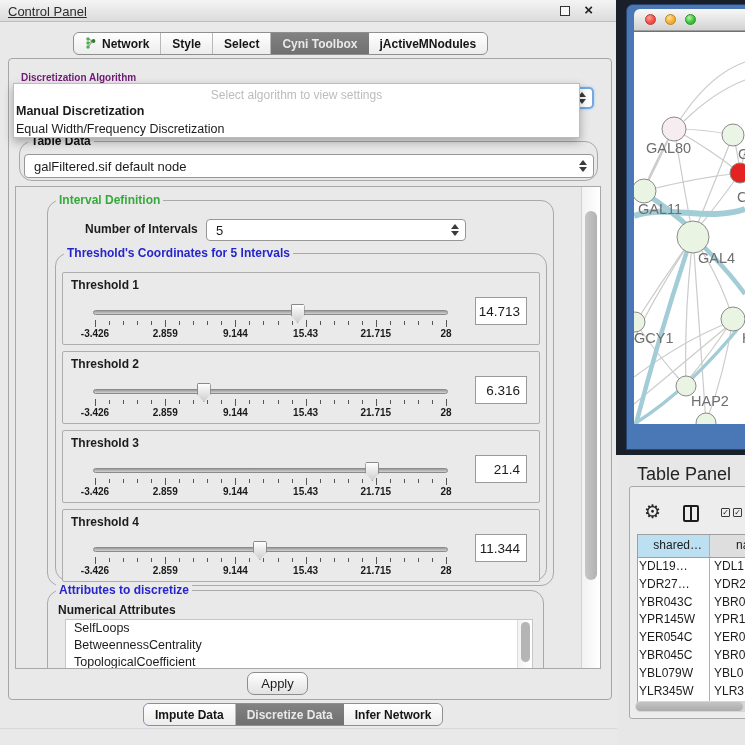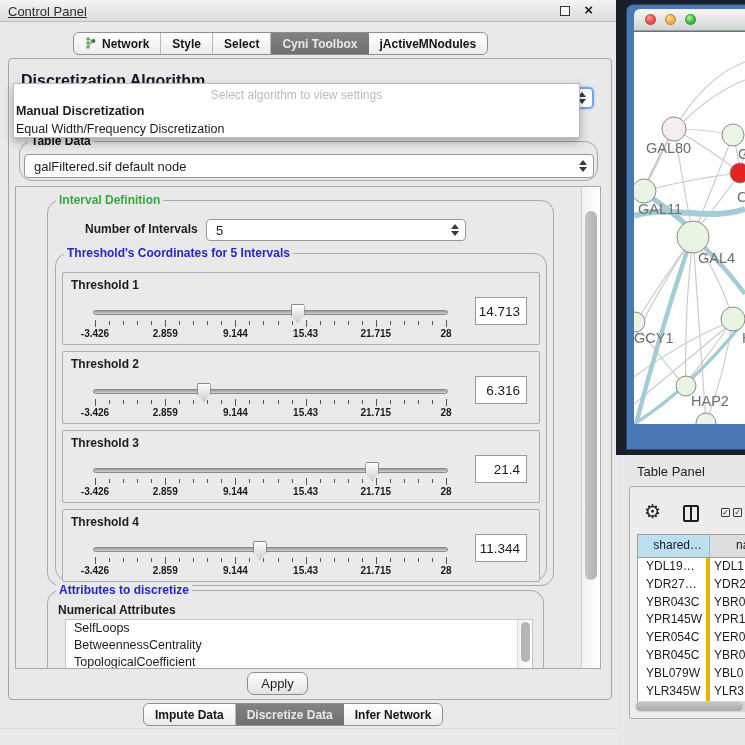--- a/index.html
+++ b/index.html
@@ -20,21 +20,21 @@
     color:#151515; background:linear-gradient(#ffffff,#ececec); border-right:1px solid #b9b9b9; white-space:nowrap; }
   .tab:last-child { border-right:none; }
   .tab.sel { background:linear-gradient(#828282,#707070); color:#e9e9e9; border-right:none; }
   #top-tabs { left:73px; top:32px; }
   #bottom-tabs { left:143px; top:703px; }
   #footer-line { position:absolute; left:0; top:728px; width:617px; border-top:1px solid #d9d9d9; }
 
   #cp-main { position:absolute; left:8px; top:58px; width:604px; height:642px;
     border:1px solid #a6a6a6; border-radius:4px; background:#e9e9e9; }
   
-  #algo-title { position:absolute; left:12px; top:13px; font-size:16px; font-weight:600; color:#0f172a; }
+  #algo-title { position:absolute; left:12px; top:13px; font-size:10px; font-weight:600; color:#701a75; }
   #algo-combo-remnant { position:absolute; left:489px; top:28px; width:96px; height:22px;
     background:#fff; border:2px solid #75a7e3; border-radius:5px; box-shadow:0 0 3px #9ec4ee; }
   #popup { position:absolute; left:4px; top:24px; width:567px; height:55px; background:#fff;
     border:1px solid #bdbdbd; box-shadow:0 4px 9px rgba(0,0,0,.30); z-index:5; }
   #popup-prompt { position:absolute; left:0; top:4px; width:100%; text-align:center; font-size:12px; color:#bcbcbc; }
   .popup-opt { position:absolute; left:2px; font-size:12.5px; white-space:nowrap; }
   .popup-opt.bold { font-weight:bold; }
 
   .titled-box { position:absolute; border:1px solid #a9a9a9; border-radius:13px; }
   .box-title { position:absolute; top:-8px; left:8px; background:#e9e9e9; padding:0 3px;
@@ -97,38 +97,38 @@
     background:#4a78b6; border:1px solid #27456f; border-radius:7px 0 0 0; }
   #net-titlebar { position:absolute; left:7px; top:4px; width:152px; height:22px;
     background:linear-gradient(#f8f8f8,#d2d2d2); border-radius:6px 0 0 0; border-bottom:1px solid #9e9e9e; }
   .light { position:absolute; top:5px; width:11px; height:11px; border-radius:50%; }
   #light-red { left:11px; background:radial-gradient(circle at 35% 30%, #ff9d95, #ef4b43 60%); border:1px solid #b33a33; }
   #light-yellow { left:31px; background:radial-gradient(circle at 35% 30%, #ffe09a, #f3ad2d 60%); border:1px solid #b8831f; }
   #light-green { left:51px; background:radial-gradient(circle at 35% 30%, #b9f3a8, #37c034 60%); border:1px solid #2a8f28; }
   #net-canvas { position:absolute; left:7px; top:27px; width:152px; height:392px; background:#fff; overflow:hidden; }
 
   #table-area { position:absolute; left:617px; top:455px; width:128px; height:290px; background:#e7e7e7; }
-  #tp-title { position:absolute; left:20px; top:9px; font-size:13px; color:#232323; }
+  #tp-title { position:absolute; left:20px; top:9px; font-size:18px; color:#232323; }
   #tp-box { position:absolute; left:12px; top:31px; width:140px; height:233px;
     background:#ededed; border:1px solid #ababab; border-radius:3px; }
   #gear-icon { position:absolute; left:14px; top:15px; font-size:19px; color:#262626; line-height:19px; }
   #split-icon { position:absolute; left:53px; top:18px; width:16px; height:17px; border:2px solid #1c1c1c; border-radius:2px; }
   #split-icon::after { content:""; position:absolute; left:5px; top:0; width:2px; height:13px; background:#1c1c1c; }
   .cb-icon { position:absolute; top:21px; width:9px; height:9px; border:1.5px solid #3a3a3a; border-radius:1px;
     font-size:8px; line-height:7px; text-align:center; color:#222; }
   #cb1 { left:91px; } #cb2 { left:103px; }
   #tp-table { position:absolute; left:7px; top:47px; width:170px; }
   .th-row { display:flex; height:23px; border:1px solid #9f9f9f; border-bottom:none; }
   .th { font-size:12px; line-height:21px; white-space:nowrap; overflow:hidden; }
   #th1 { width:72px; background:#bcdff1; border-right:1px solid #93b9cd; text-align:right; padding-right:7px; }
   #th2 { width:96px; background:#dedede; padding-left:26px; }
   #tp-rows { height:147px; overflow:hidden; background:#fff; border-left:1px solid #9f9f9f; border-top:1px solid #9f9f9f; }
   .t-row { display:flex; height:17.8px; }
   .td { font-size:12px; line-height:17.8px; white-space:nowrap; overflow:hidden; }
-  .td.c1 { width:72px; padding-left:8px; border-right:4px solid #eab308; }
+  .td.c1 { width:72px; padding-left:1px; border-right:1px solid #eab308; }
   .td.c2 { width:96px; padding-left:4px; }
   #hscroll { position:absolute; left:5px; top:214px; width:116px; height:11px; border-radius:6px; background:#d6d6d6; }
   #hscroll-thumb { position:absolute; left:1px; top:1px; width:107px; height:9px; border-radius:5px;
     background:linear-gradient(#c4c4c4,#ababab); }
 
   svg text { font-family:"Liberation Sans", sans-serif; }
 </style>
 </head>
 <body>
 

